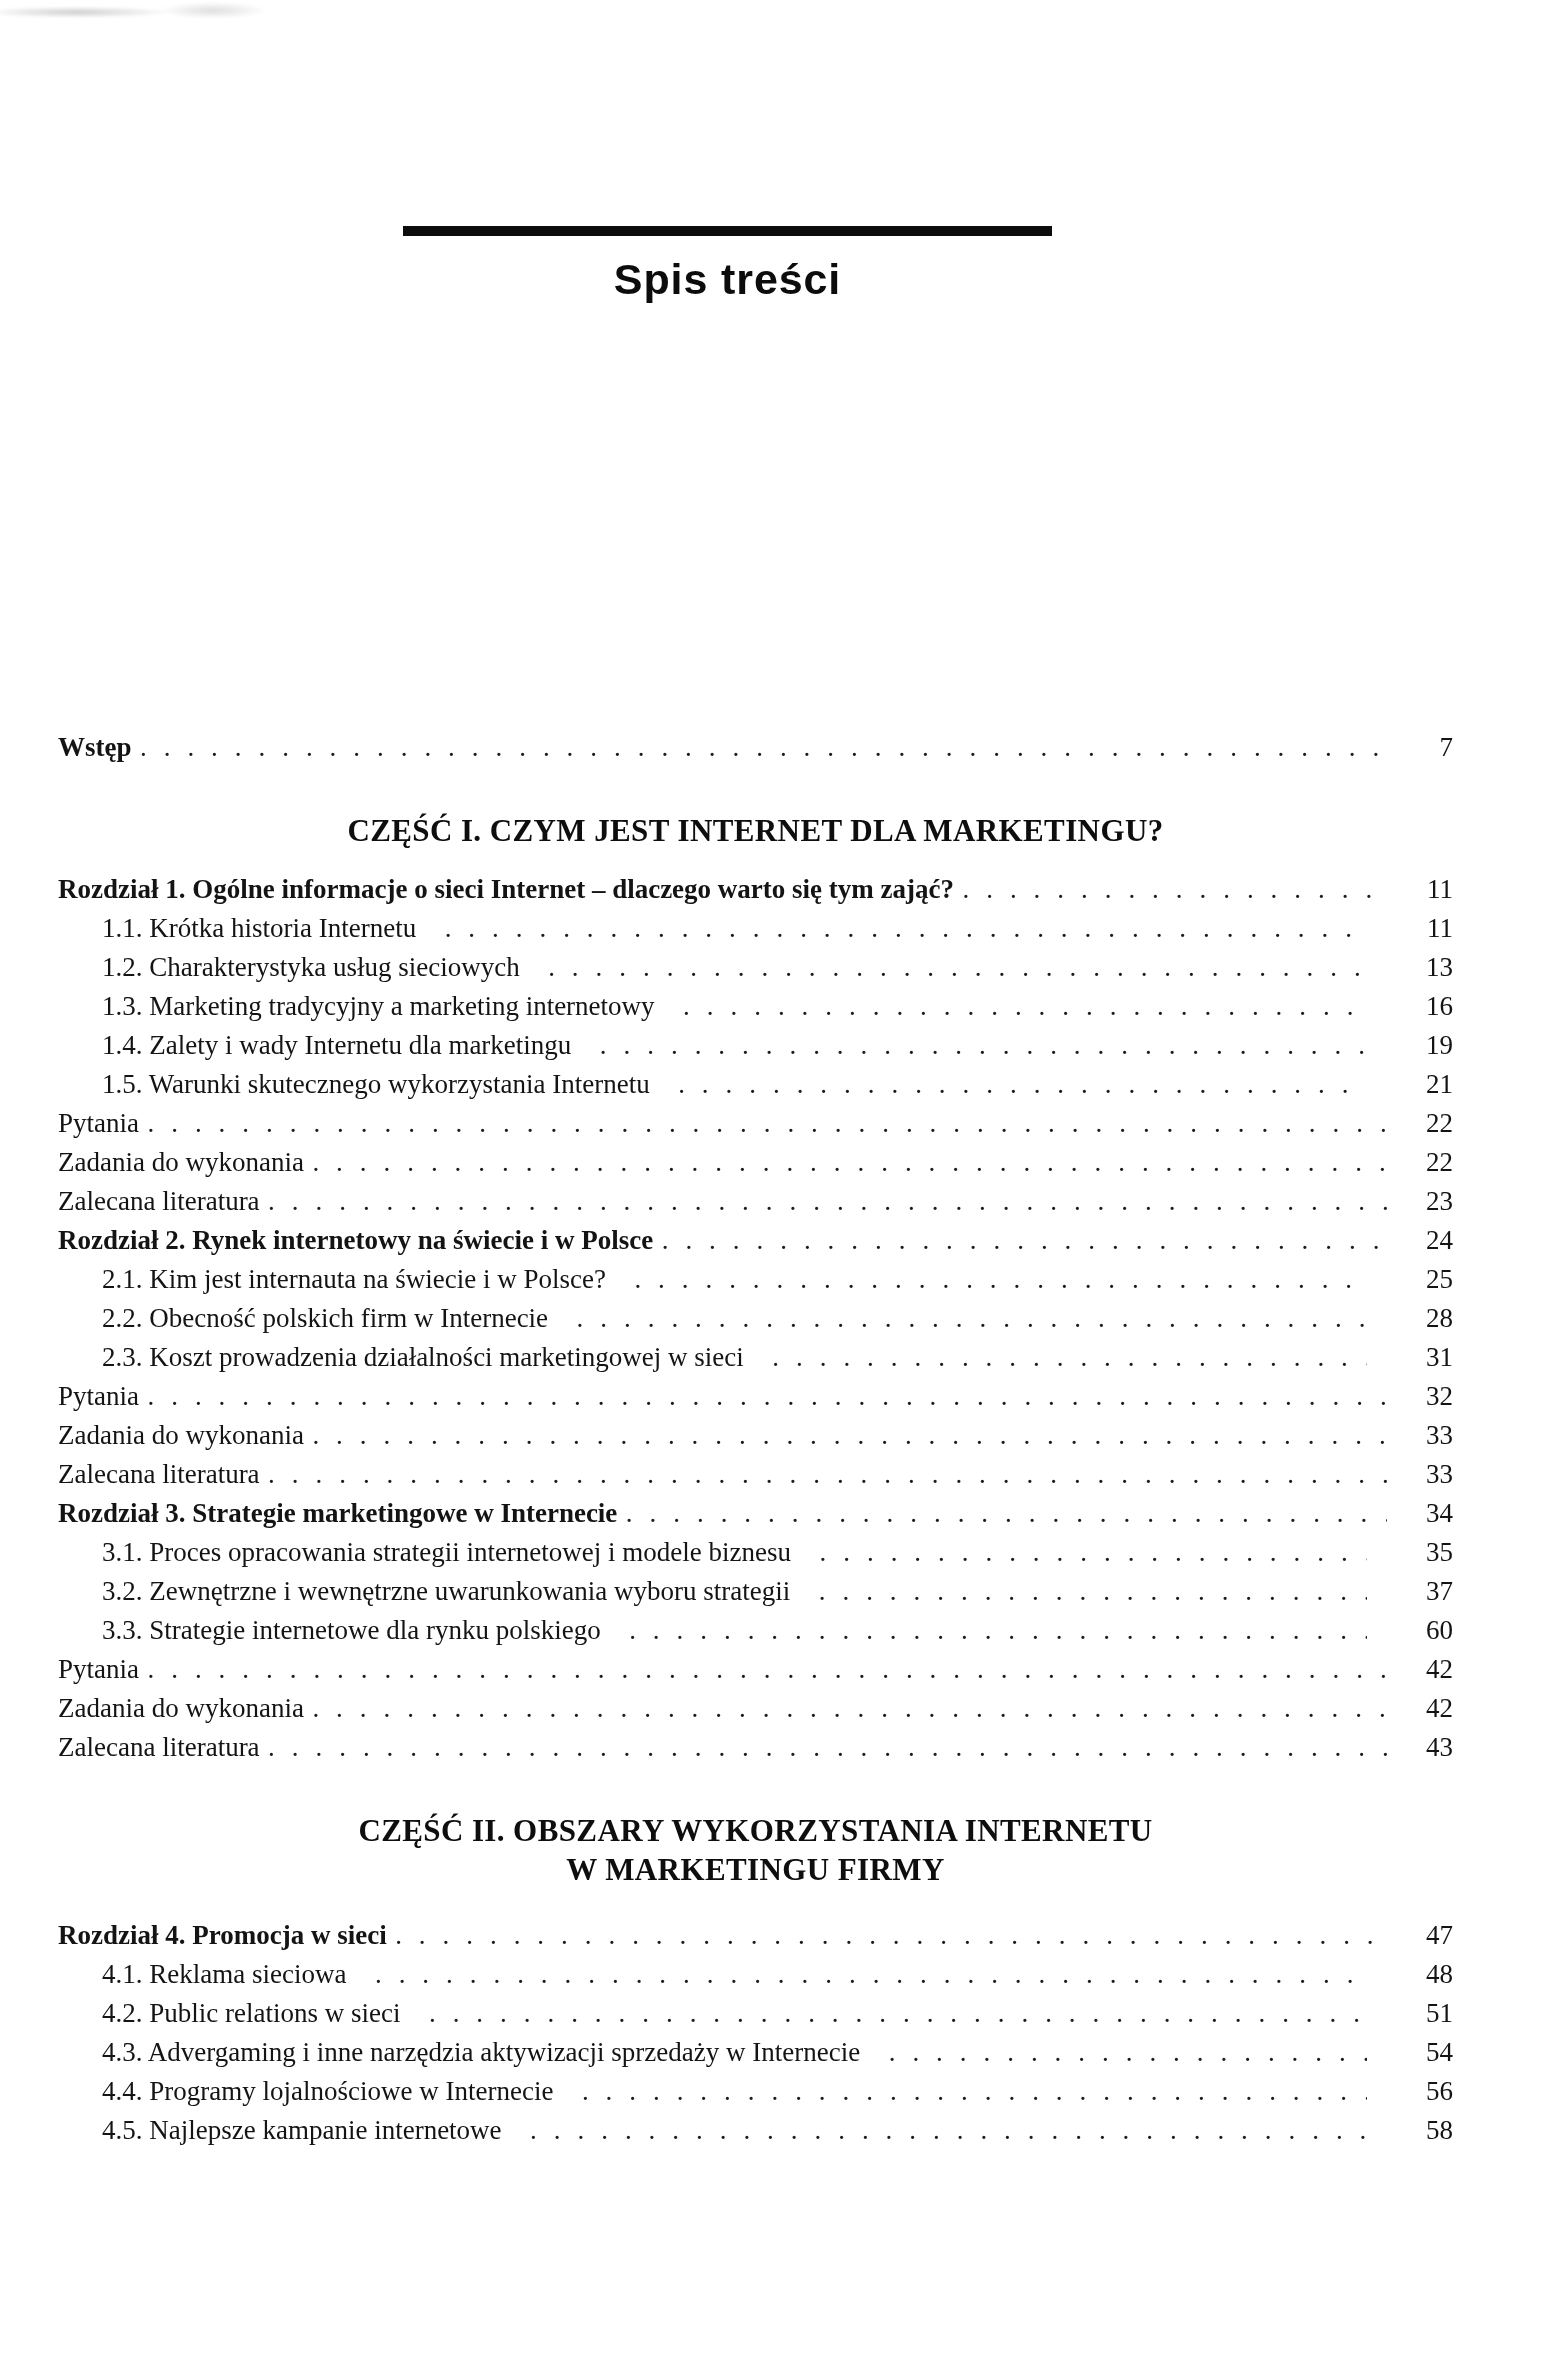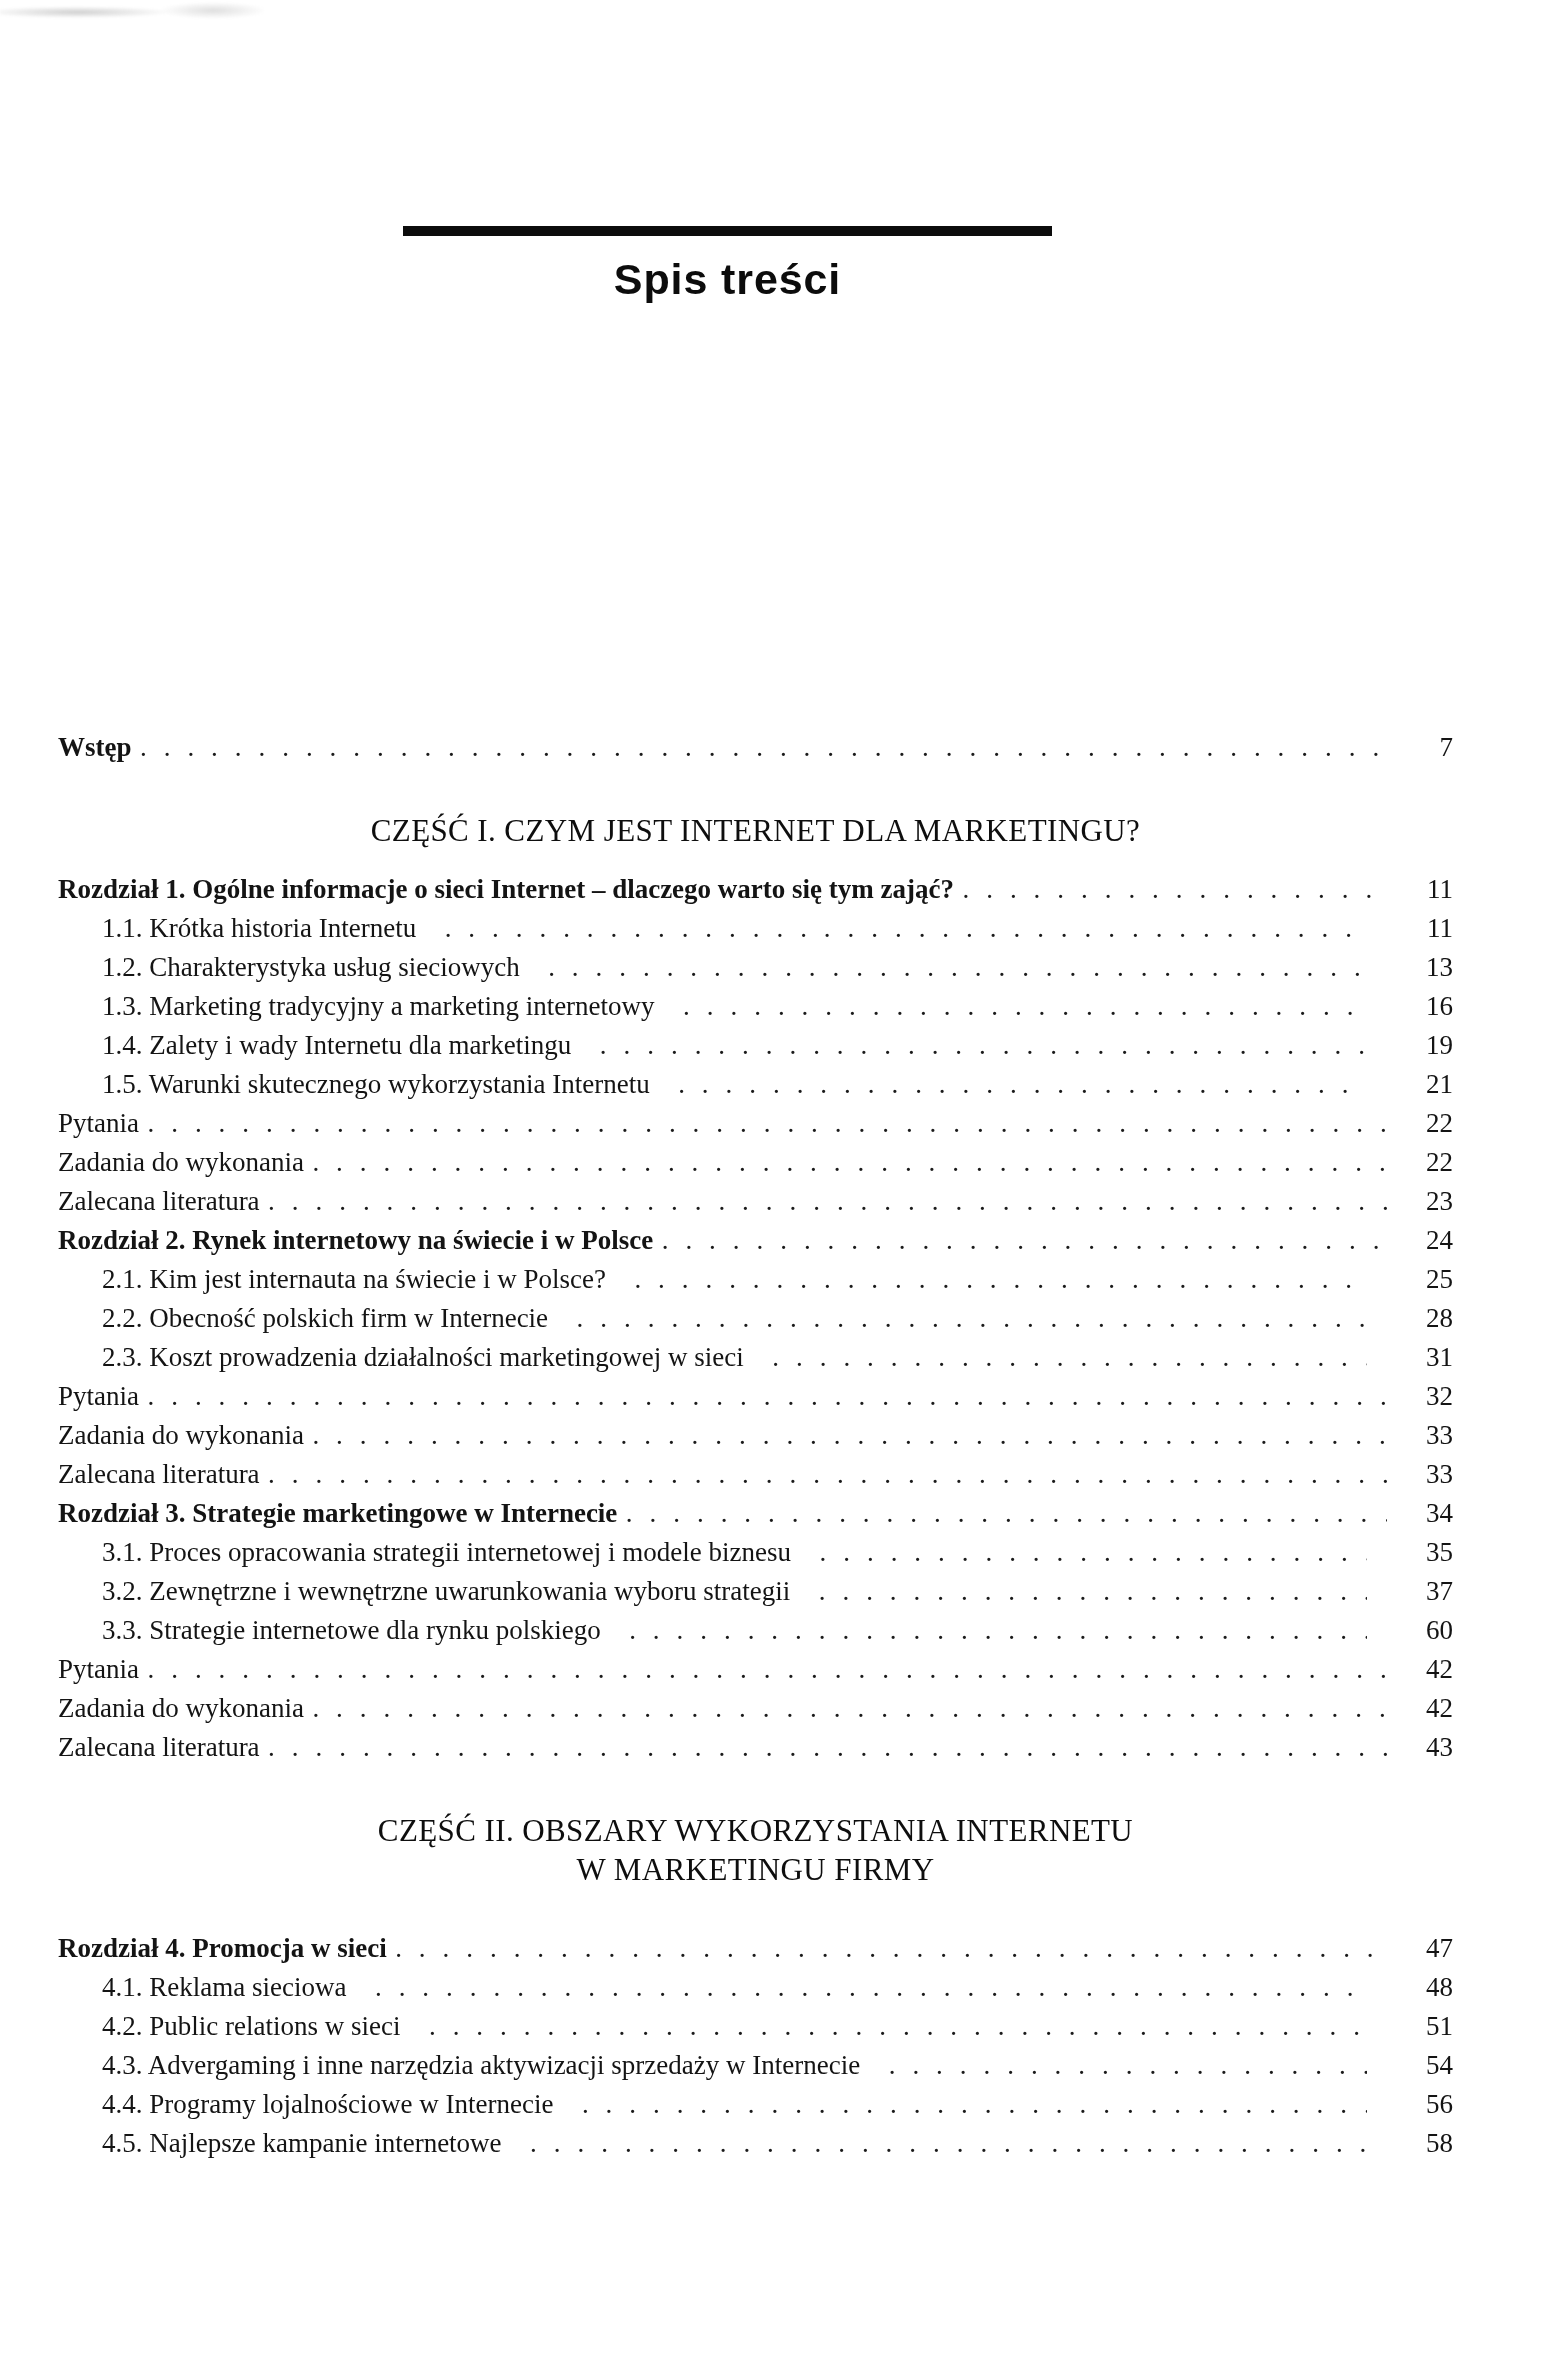--- a/index.html
+++ b/index.html
@@ -76,29 +76,29 @@
   .dots::after {
     content: ". . . . . . . . . . . . . . . . . . . . . . . . . . . . . . . . . . . . . . . . . . . . . . . . . . . . . . . . . . . . . . . . . . . . . . . .";
   }
   .pagenum {
     flex: none;
     width: 56px;
     text-align: right;
   }
   .part-heading {
     text-align: center;
-    font-weight: normal;
+    font-weight: bold;
     font-size: 31px;
     line-height: 39px;
     margin-top: 44px;
     margin-bottom: 20.4px;
     letter-spacing: 0.4px;
     color: #0e0e0e;
   }
-  .part-heading.two-line { margin-bottom: 40px; }
+  .part-heading.two-line { margin-bottom: 27px; }
 </style>
 </head>
 <body>
 
 <div class="page">
   <div class="scan-artifact"></div>
   <div class="title-rule"></div>
   <div class="page-title">Spis treści</div>
   <div class="toc">
       <div class="toc-row">

